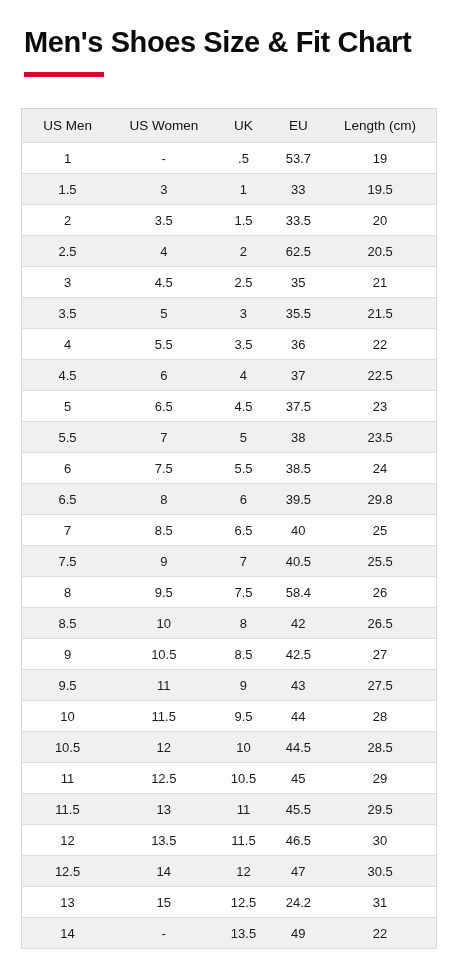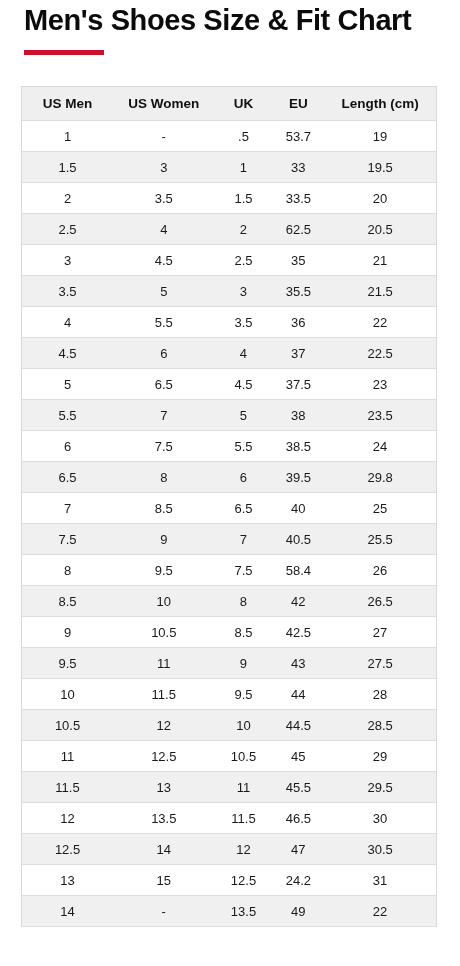--- a/index.html
+++ b/index.html
@@ -18,21 +18,21 @@
 
   .page {
     position: relative;
     width: 460px;
     height: 966px;
     box-sizing: border-box;
   }
 
   
   .title-block {
-    padding: 4px 24px 0 24px;
+    padding: 26px 24px 0 24px;
   }
   .page-title {
     font-size: 29px;
     font-weight: bold;
     letter-spacing: -0.4px;
     line-height: 1.15;
     color: #0b0b0b;
     margin: 0;
     white-space: nowrap;
   }
@@ -59,21 +59,21 @@
   }
   table.size-chart col.c-usmen    { width: 22.0%; }
   table.size-chart col.c-uswomen  { width: 24.5%; }
   table.size-chart col.c-uk       { width: 14.0%; }
   table.size-chart col.c-eu       { width: 12.5%; }
   table.size-chart col.c-length   { width: 27.0%; }
 
   table.size-chart thead th {
     background: #efefef;
     font-size: 13.5px;
-    font-weight: bold;
+    font-weight: normal;
     color: #111111;
     text-align: center;
     padding: 9px 2px 9px 2px;
     height: 32px;
     box-sizing: border-box;
     border-bottom: 1px solid #dcdcdc;
     white-space: nowrap;
   }
 
   table.size-chart tbody td {

